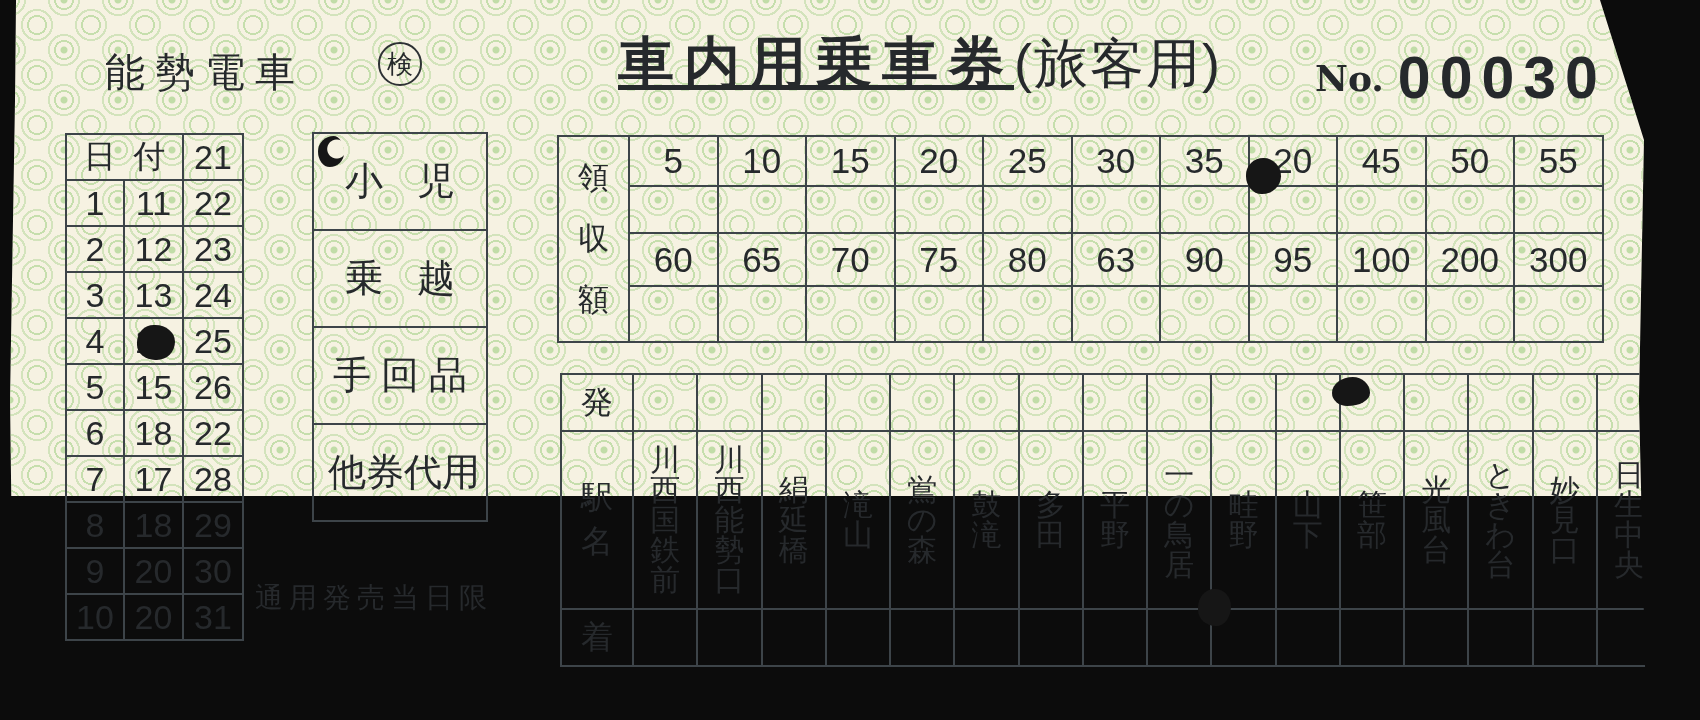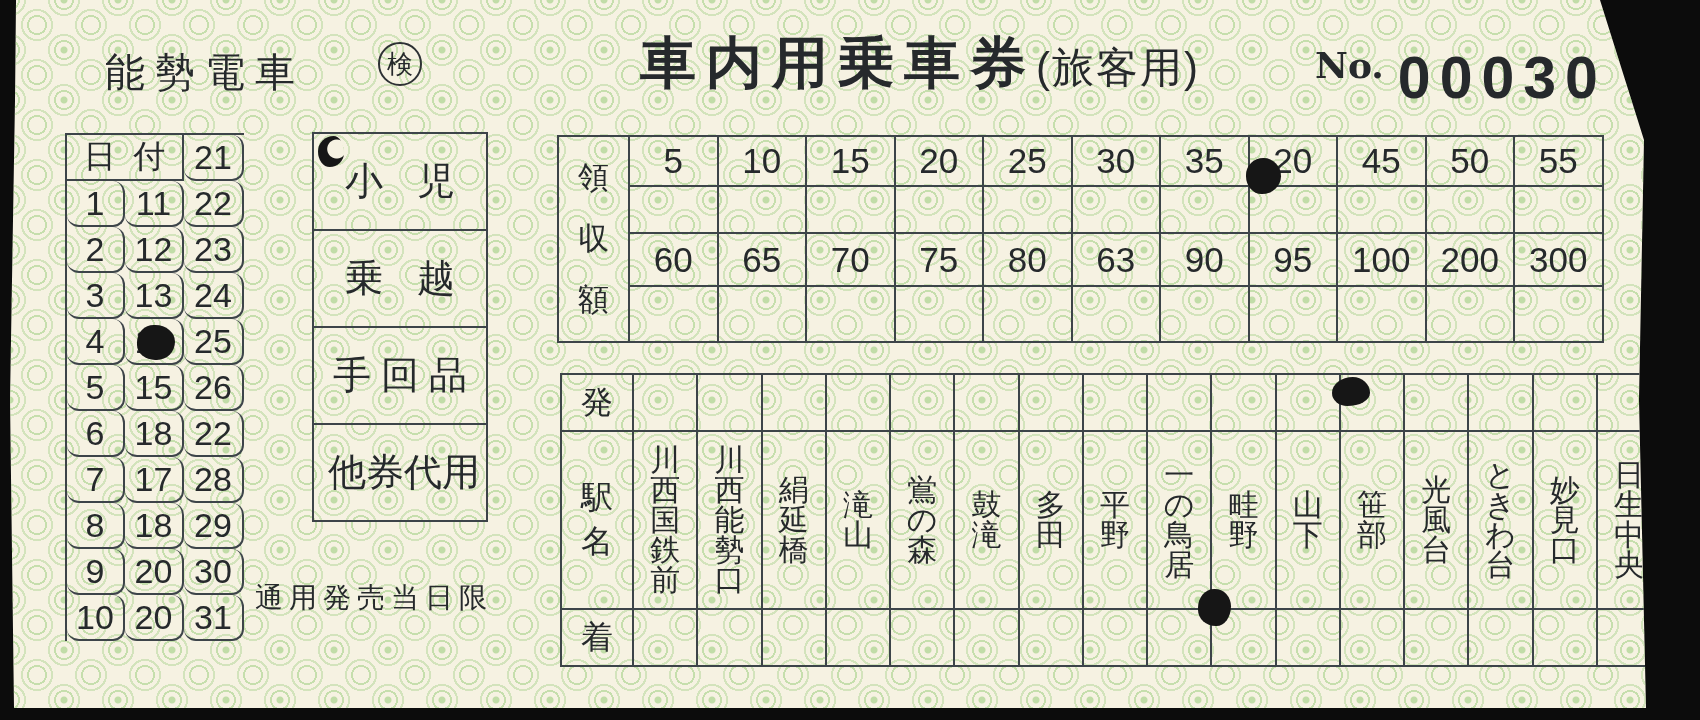--- a/index.html
+++ b/index.html
@@ -3,47 +3,47 @@
 <meta charset="utf-8">
 <style>
   html,body{margin:0;padding:0;}
   body{
     width:1700px;height:720px;position:relative;overflow:hidden;
     background:#0c0c0c;
     font-family:"Liberation Sans","DejaVu Sans",sans-serif;
     color:#26292c;
   }
   .ticket{
-    position:absolute;left:10px;top:0;width:1650px;height:708px;
+    position:absolute;left:10px;top:0;width:1650px;height:496px;
     background-color:#f6f2e2;
     background-image:
       radial-gradient(circle, rgba(139,198,108,0) 0 8px, rgba(139,198,108,.45) 8px 10px, rgba(139,198,108,0) 10px 14px, rgba(139,198,108,.33) 14px 16px, rgba(139,198,108,0) 16px),
       radial-gradient(circle, rgba(139,198,108,.5) 0 3px, rgba(139,198,108,0) 4px),
       radial-gradient(circle, rgba(139,198,108,0) 0 8px, rgba(139,198,108,.45) 8px 10px, rgba(139,198,108,0) 10px 14px, rgba(139,198,108,.33) 14px 16px, rgba(139,198,108,0) 16px);
     background-size:54px 50px,54px 50px,54px 50px;
     background-position:0 0,27px 25px,27px 25px;
     clip-path:polygon(6px 0, 1590px 0, 1634px 140px, 1629px 400px, 1636px 708px, 4px 708px, 0px 400px, 5px 100px);
   }
   
   .issuer{position:absolute;left:95px;top:45px;font-size:40px;letter-spacing:10px;font-weight:500;}
   .kensa{position:absolute;left:368px;top:42px;width:44px;height:44px;border:2.5px solid #2d3134;border-radius:50%;
          display:flex;align-items:center;justify-content:center;font-size:26px;font-weight:500;box-sizing:border-box;}
   .title-wrap{position:absolute;left:560px;top:26px;width:700px;text-align:center;white-space:nowrap;}
-  .title-main{font-size:56px;font-weight:bold;letter-spacing:10px;}
-  .title-suffix{font-size:42px;font-weight:500;letter-spacing:2px;}
-  .serial{position:absolute;left:1305px;top:44px;display:flex;align-items:flex-start;white-space:nowrap;}
+  .title-main{font-size:56px;font-weight:bold;letter-spacing:10px;text-decoration:underline;}
+  .title-suffix{font-size:54px;font-weight:500;letter-spacing:2px;}
+  .serial{position:absolute;left:1305px;top:44px;display:flex;align-items:center;white-space:nowrap;}
   .serial-no{font-family:"DejaVu Serif","Liberation Serif",serif;font-weight:bold;font-size:36px;margin-right:14px;}
   .serial-digits{font-size:59px;letter-spacing:9px;font-weight:700;}
   .serial-grade{font-size:38px;margin-left:26px;font-weight:500;}
   
   .date-table{position:absolute;left:55px;top:133px;display:grid;
     grid-template-columns:58px 59px 60px;grid-auto-rows:46px;
     border-top:2px solid #3d4449;border-left:2px solid #3d4449;}
   .date-table .cell{border-right:2px solid #3d4449;border-bottom:2px solid #3d4449;
-    display:flex;align-items:center;justify-content:center;font-size:34px;border-radius:12px;}
+    display:flex;align-items:center;justify-content:center;font-size:34px;}
   .date-table .hdr{grid-column:1/3;display:flex;align-items:center;justify-content:space-around;
     border-right:2px solid #3d4449;border-bottom:2px solid #3d4449;font-size:32px;padding:0 8px;}
   
   .category-box{position:absolute;left:302px;top:132px;width:176px;
     border:2px solid #3d4449;box-sizing:border-box;display:flex;flex-direction:column;}
   .cat-cell{height:95px;border-bottom:2px solid #3d4449;display:flex;align-items:center;
     justify-content:space-around;font-size:38px;padding:0 14px;}
   .cat-cell:last-child{border-bottom:none;}
   
   .notice{position:absolute;left:245px;top:578px;width:280px;

